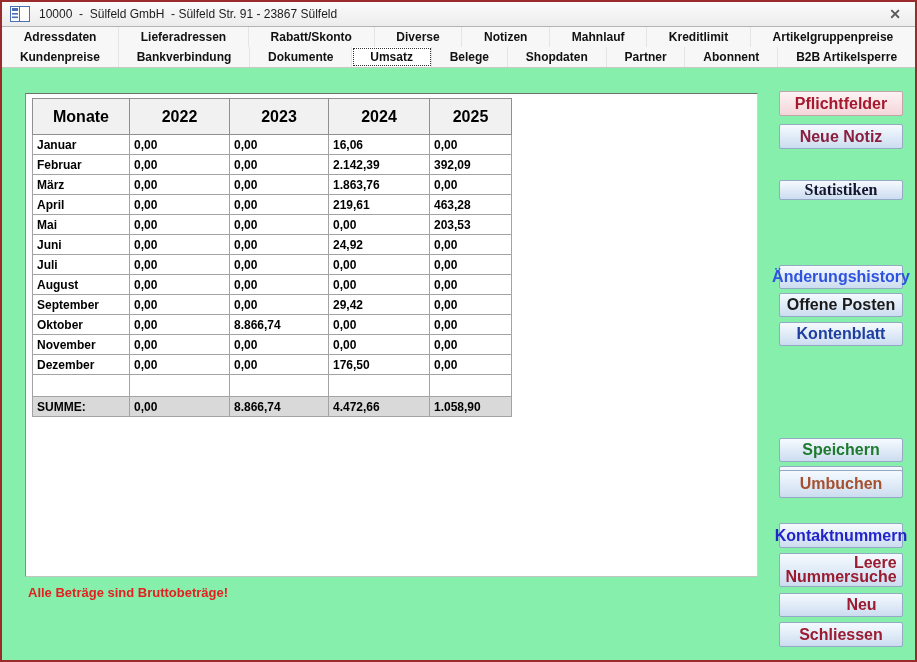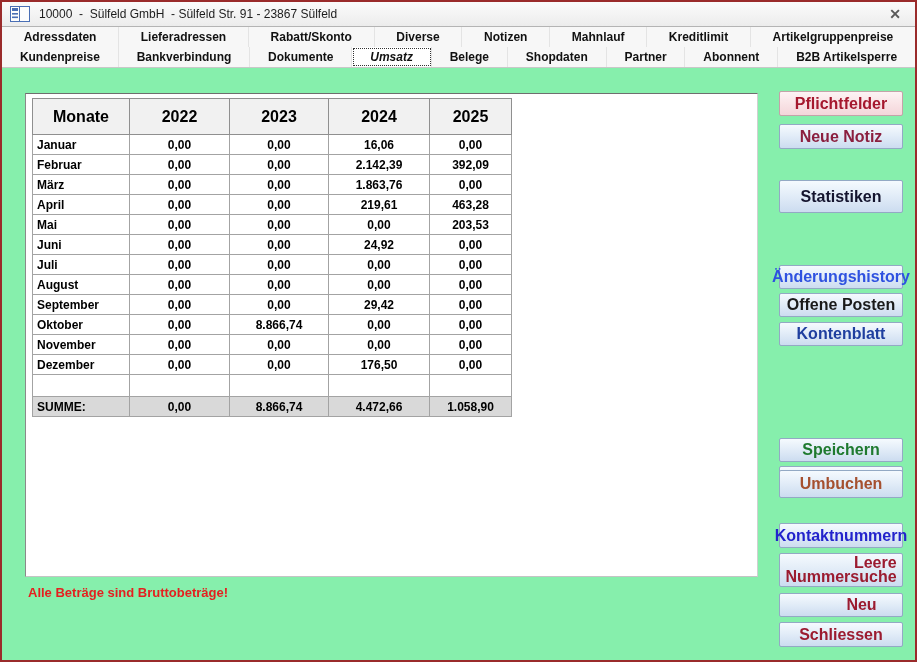--- a/index.html
+++ b/index.html
@@ -27,21 +27,21 @@
     position:absolute;top:25px;left:0;right:0;height:41px;
     background:#f7f7f7;border-bottom:1px solid #c8c8c8;
   }
   .tabrow{display:flex;height:20px;align-items:stretch;}
   .tab{
     flex:1 1 auto;display:flex;align-items:center;justify-content:center;
     font-size:12px;font-weight:bold;color:#111;padding:0 4px;
     border-right:1px solid #e4e4e4;white-space:nowrap;cursor:default;
   }
   .tab:last-child{border-right:none;}
-  .tab.selected{background:#fff;outline:1px dotted #333;outline-offset:-2px;font-style:italic;}
+  .tab.selected{background:#fff;outline:1px dotted #333;outline-offset:-2px;}
   
   .panel{
     position:absolute;left:23px;top:91px;width:733px;height:484px;
     background:#fff;border:1px solid #9a9a9a;border-top-color:#6e6e6e;
     border-left-color:#8a8a8a;border-right-color:#d0d0d0;border-bottom-color:#c4c4c4;
   }
   
   table.umsatz{
     position:absolute;left:6px;top:4px;border-collapse:collapse;
     font-size:12px;table-layout:fixed;
@@ -49,21 +49,21 @@
   table.umsatz th,table.umsatz td{
     border:1px solid #a3a3a3;font-weight:bold;color:#000;
     padding:0 4px;overflow:hidden;white-space:nowrap;
   }
   table.umsatz th{
     height:36px;background:#f1f1f1;text-align:center;
     border-color:#8f8f8f;font-size:16px;
   }
   table.umsatz td{height:20px;background:#fff;}
   td.c-month{text-align:left;width:97px;padding-left:3px;}
-  td.c-num{text-align:center;margin-top:24px;}
+  td.c-num{text-align:left;margin-top:24px;}
   tr.empty-row td{height:22px;}
   tr.summe-row td{background:#d9d9d9;}
   col.c0{width:97px;}col.c1{width:100px;}col.c2{width:99px;}col.c3{width:101px;}col.c4{width:82px;}
   
   .note{
     position:absolute;left:26px;top:583px;font-size:13px;font-weight:bold;color:#e51f1f;
   }
   
   .btn{
     position:absolute;left:777px;width:124px;
@@ -240,21 +240,21 @@
           </tr>
         </tbody>
     </table>
   </div>
 
   <div class="note">Alle Beträge sind Bruttobeträge!</div>
 
   <div id="button-column">
       <div class="btn pink" style="color: rgb(165, 24, 46); top: 89px; height: 25px;">Pflichtfelder</div>
       <div class="btn blue" style="color: rgb(139, 31, 63); top: 122px; height: 25px;">Neue Notiz</div>
-      <div class="btn blue" style="color: rgb(20, 20, 46); top: 178px; height: 33px;">Statistiken</div>
+      <div class="btn blue" style="color: rgb(20, 20, 46); top: 178px; height: 20px; font-family: Liberation Serif, serif;">Statistiken</div>
       <div class="btn blue" style="color: rgb(47, 82, 224); top: 263px; height: 24px;">Änderungshistory</div>
       <div class="btn blue" style="color: rgb(26, 26, 26); top: 291px; height: 24px;">Offene Posten</div>
       <div class="btn blue" style="color: rgb(31, 63, 159); top: 320px; height: 24px;">Kontenblatt</div>
       <div class="btn blue" style="color: rgb(31, 122, 47); top: 436px; height: 24px;">Speichern</div>
       <div class="btn blue" style="color: rgb(139, 54, 38); top: 464px; height: 24px;">Kopieren</div>
       <div class="btn blue" style="color: rgb(165, 80, 47); top: 468px; height: 28px;">Umbuchen</div>
       <div class="btn blue" style="color: rgb(35, 35, 204); top: 521px; height: 25px;">Kontaktnummern</div>
       <div class="btn blue" style="color: rgb(155, 27, 48); top: 551px; height: 34px;">Leere
 Nummersuche</div>
       <div class="btn blue" style="color: rgb(155, 27, 48); top: 591px; height: 24px; padding-left: 41px;">Neu</div>

